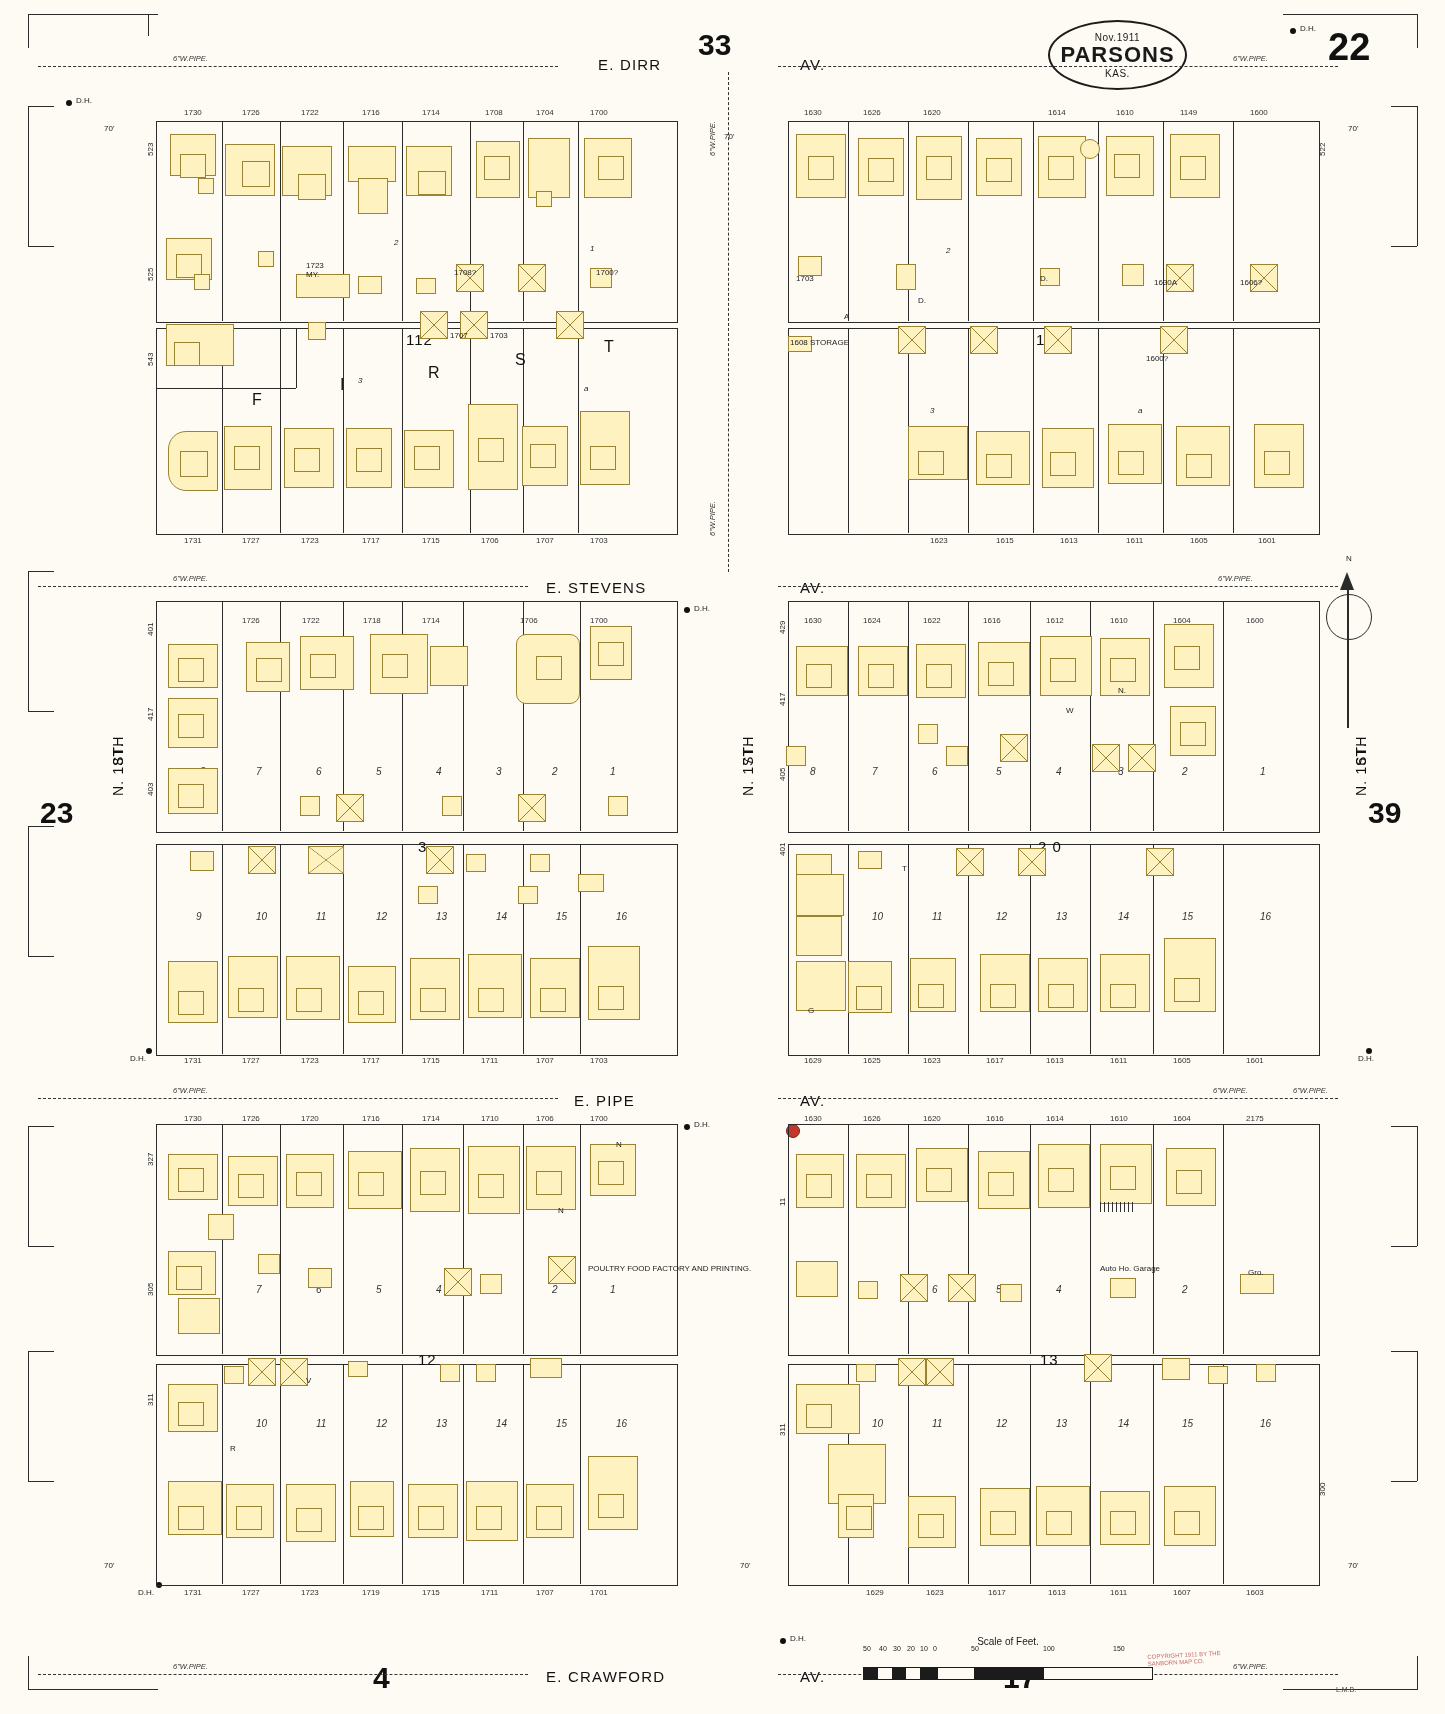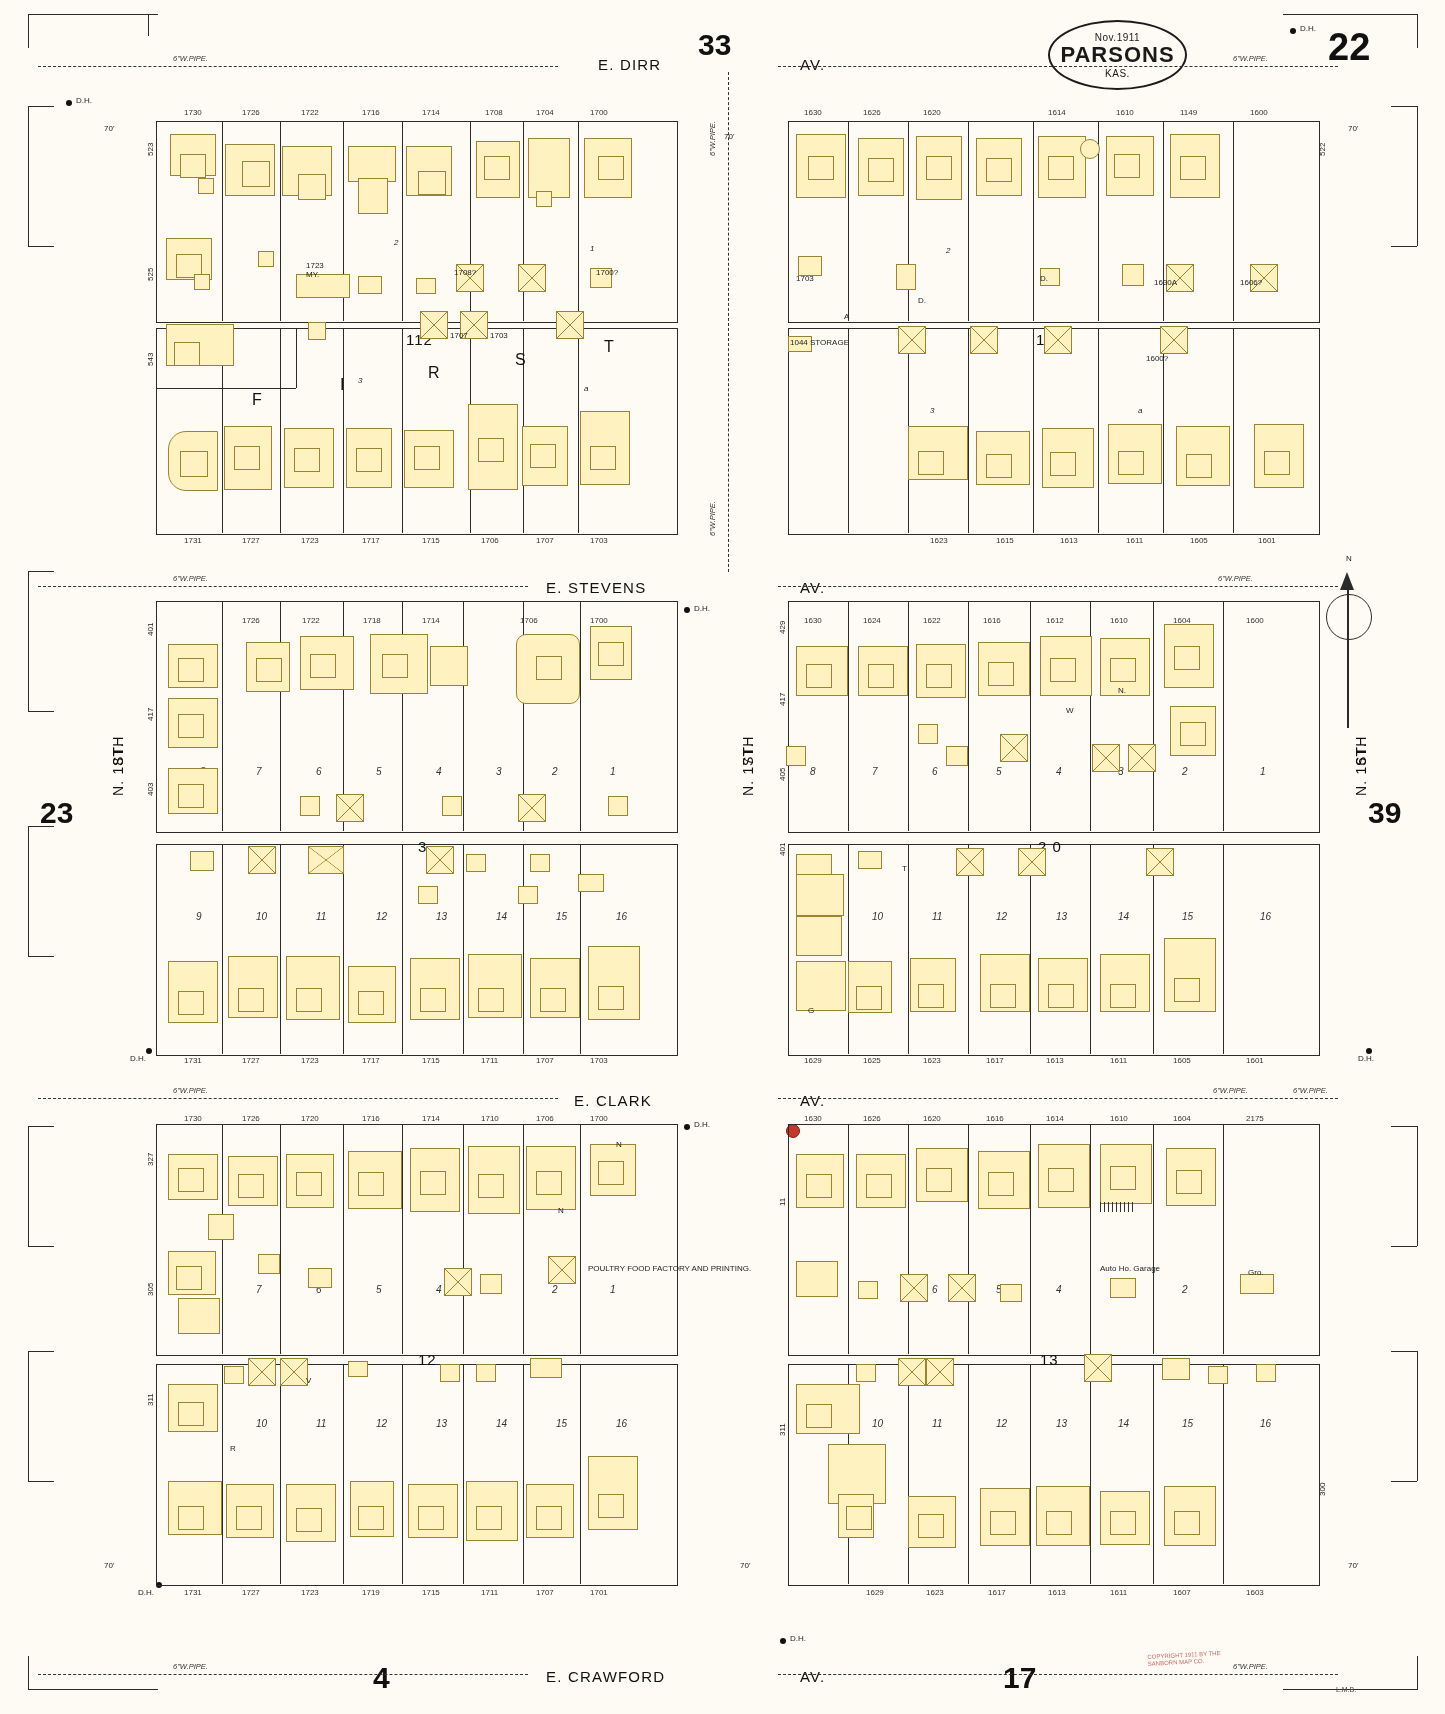--- a/index.html
+++ b/index.html
@@ -116,21 +116,21 @@
   <div class="ln hl" style="left:1373px;top:1475px;width:26px;"></div>
 
   <div class="ln hl" style="left:130px;top:8px;width:2px;height:22px;width:1.4px;"></div>
 
   <div class="street" style="left:580px;top:50px;">E. DIRR</div>
   <div class="street" style="left:782px;top:50px;">AV.</div>
 
   <div class="street" style="left:528px;top:573px;">E. STEVENS</div>
   <div class="street" style="left:782px;top:573px;">AV.</div>
 
-  <div class="street" style="left:556px;top:1086px;">E. CLARK</div>
+  <div class="street" style="left:556px;top:1086px;">E. PIPE</div>
   <div class="street" style="left:782px;top:1086px;">AV.</div>
 
   <div class="street" style="left:528px;top:1662px;">E. CRAWFORD</div>
   <div class="street" style="left:782px;top:1662px;">AV.</div>
 
   <div class="vstreet" style="left:92px;top:790px;">N. 18TH</div>
   <div class="vstreet" style="left:92px;top:760px;">ST.</div>
   <div class="vstreet" style="left:722px;top:790px;">N. 17TH</div>
   <div class="vstreet" style="left:722px;top:760px;">ST.</div>
   <div class="vstreet" style="left:1335px;top:790px;">N. 16TH</div>
@@ -361,21 +361,21 @@
   <div class="lbl" style="left:1022px;top:268px;">D.</div>
   <div class="lbl" style="left:826px;top:306px;">A</div>
   <div class="lbl" style="left:900px;top:290px;">D.</div>
   <div class="lbl" style="left:1128px;top:348px;">1600?</div>
 
   <div class="bld x" style="left:880px;top:320px;width:26px;height:26px;"></div>
   <div class="bld x" style="left:952px;top:320px;width:26px;height:26px;"></div>
   <div class="bld x" style="left:1026px;top:320px;width:26px;height:26px;"></div>
   <div class="bld x" style="left:1142px;top:320px;width:26px;height:26px;"></div>
   <div class="bld" style="left:770px;top:330px;width:22px;height:14px;"></div>
-  <div class="lbl" style="left:772px;top:332px;">1044 STORAGE</div>
+  <div class="lbl" style="left:772px;top:332px;">1608 STORAGE</div>
 
   <div class="bld" style="left:890px;top:420px;width:58px;height:52px;"></div>
   <div class="bld" style="left:900px;top:445px;width:24px;height:22px;"></div>
   <div class="bld" style="left:958px;top:425px;width:52px;height:52px;"></div>
   <div class="bld" style="left:968px;top:448px;width:24px;height:22px;"></div>
   <div class="bld" style="left:1024px;top:422px;width:50px;height:58px;"></div>
   <div class="bld" style="left:1032px;top:446px;width:24px;height:22px;"></div>
   <div class="bld" style="left:1090px;top:418px;width:52px;height:58px;"></div>
   <div class="bld" style="left:1100px;top:445px;width:24px;height:22px;"></div>
   <div class="bld" style="left:1158px;top:420px;width:52px;height:58px;"></div>
@@ -829,20 +829,40 @@
   <div class="bld" style="left:1146px;top:1480px;width:50px;height:58px;"></div>
   <div class="bld" style="left:1156px;top:1505px;width:24px;height:22px;"></div>
 
   <div class="compass">
     <div class="arrow"></div>
     <div class="needle"></div>
     <div class="rose"></div>
   </div>
   <div class="lbl" style="left:1328px;top:548px;">N</div>
 
+  <div class="scalewrap">
+    <div class="stitle">Scale of Feet.</div>
+    <div class="sticks">
+      <span style="left:0px;">50</span>
+      <span style="left:16px;">40</span>
+      <span style="left:30px;">30</span>
+      <span style="left:44px;">20</span>
+      <span style="left:57px;">10</span>
+      <span style="left:70px;">0</span>
+      <span style="left:108px;">50</span>
+      <span style="left:180px;">100</span>
+      <span style="left:250px;">150</span>
+    </div>
+    <div class="scalebar">
+      <div class="fill" style="left:0;width:14px;"></div>
+      <div class="fill" style="left:28px;width:14px;"></div>
+      <div class="fill" style="left:56px;width:18px;"></div>
+      <div class="fill" style="left:110px;width:70px;"></div>
+    </div>
+  </div>
 
   <div class="stamp">
     <div>COPYRIGHT 1911 BY THE</div>
     <div>SANBORN MAP CO.</div>
   </div>
 
   <div class="lbl" style="left:1318px;top:1680px;font-size:7px;color:#444;">L.M.B.</div>
 
 </div>
 </div>

